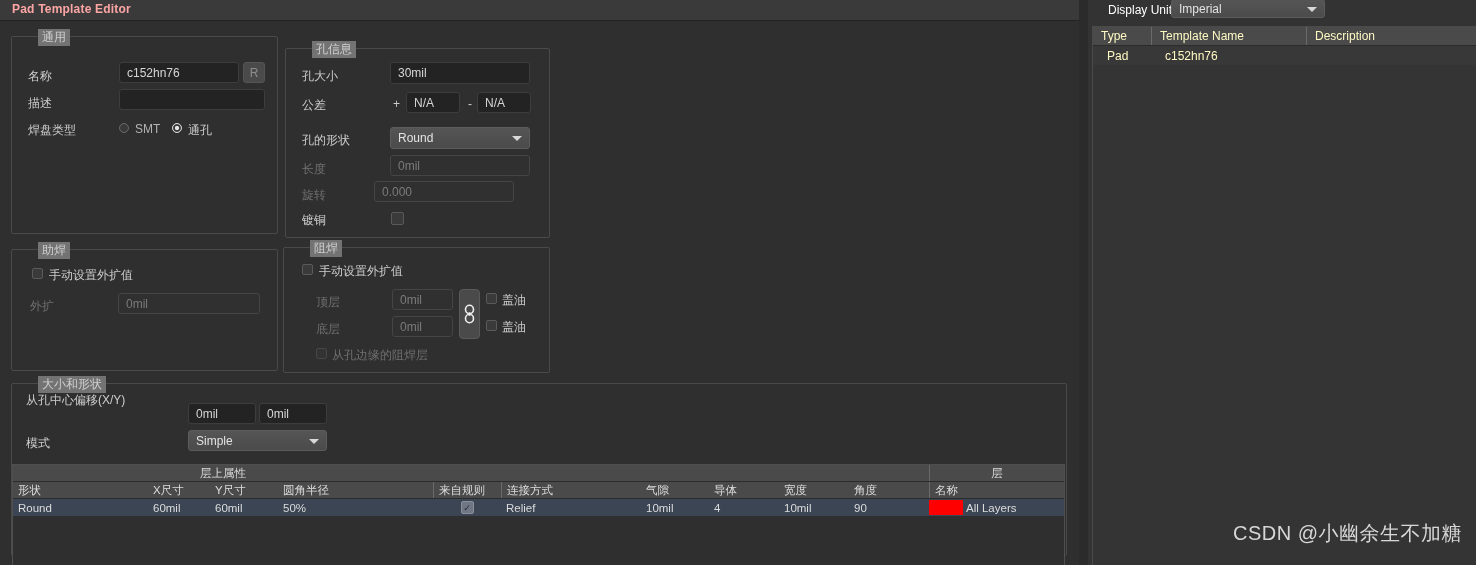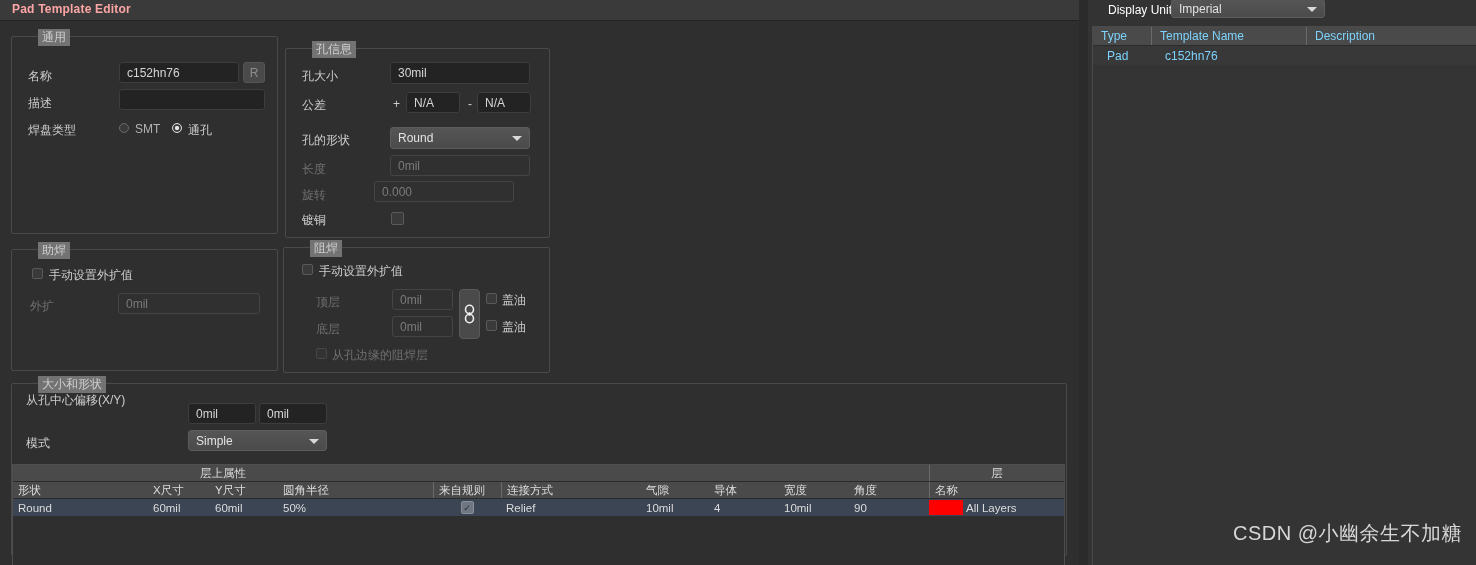--- a/index.html
+++ b/index.html
@@ -185,21 +185,21 @@
     box-sizing: border-box;
   }
   .rp-hdr {
     position: relative; height: 18px; background: #4a4a4a;
     border-bottom: 1px solid #2b2b2b;
   }
   .rp-row { position: relative; height: 19px; background: #383838; }
   .rcell {
     position: absolute; top: 0; height: 100%;
     display: flex; align-items: center;
-    font-size: 12px; color: #7dd3fc;
+    font-size: 12px; color: #fef9c3;
     padding-left: 8px; box-sizing: border-box;
     white-space: nowrap; overflow: hidden;
   }
   .rcell.sep { border-left: 1px solid #6a6a6a; }
 
   
   #watermark {
     position: absolute; right: 14px; bottom: 18px;
     font-size: 20px; color: #d7d7d7;
     letter-spacing: .5px;

